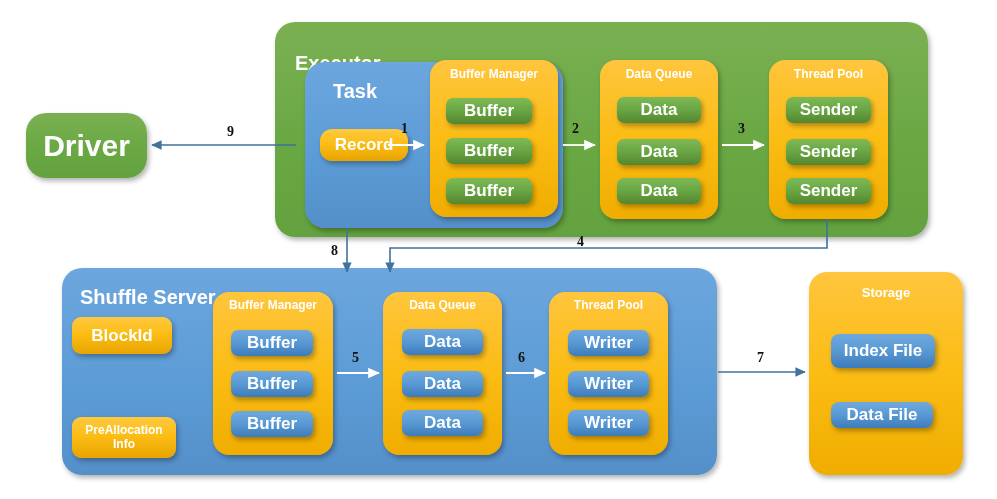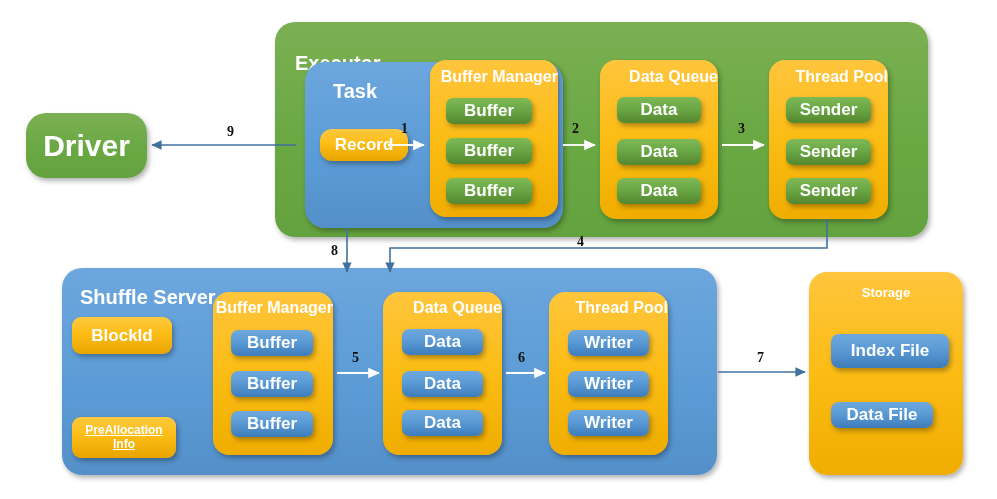--- a/index.html
+++ b/index.html
@@ -61,21 +61,21 @@
   .ctitle{
     position:absolute;
     left:0; right:0;
     text-align:center;
     color:#ffffff;
     font-weight:700;
     pointer-events:none;
   }
   .ctitle.big{ font-size:20px; }
   .ctitle.mid{ font-size:15px; }
-  .ctitle.sml{ font-size:16px;text-align:right; }
+  .ctitle.sml{ font-size:12px; }
   .ctitle.left{ text-align:left; }
 
   .chip-label{ font-size:17px; font-weight:700; }
   .chip-label.small{ font-size:12px; }
   .big-label{ font-size:30px; font-weight:700; }
 
   
   .arrow-layer{
     position:absolute; left:0; top:0;
     width:997px; height:499px;
@@ -150,21 +150,21 @@
     <span class="chip-label">Sender</span>
   </div>
 
   <div class="box container-box blue-flat" style="left:62px; top:268px; width:655px; height:207px; display:block;">
     <div class="ctitle left" style="top:18px; left:18px; font-size:20px;">Shuffle Server</div>
   </div>
 
   <div class="box yellow-chip" style="left:72px; top:317px; width:100px; height:37px; border-radius:9px;">
     <span class="chip-label">BlockId</span>
   </div>
-  <div class="box yellow-chip" style="left:72px; top:417px; width:104px; height:41px; border-radius:9px; padding:0 4px;text-decoration:underline;">
+  <div class="box yellow-chip" style="left:72px; top:417px; width:104px; height:41px; border-radius:9px; padding:0 4px;">
     <span class="chip-label small">PreAllocation Info</span>
   </div>
 
   <div class="box container-box yellow-flat" style="left:213px; top:292px; width:120px; height:163px; display:block; border-radius:16px;">
     <div class="ctitle sml" style="top:7px;">Buffer Manager</div>
   </div>
   <div class="box blue-chip" style="left:231px; top:330px; width:82px; height:26px;">
     <span class="chip-label">Buffer</span>
   </div>
   <div class="box blue-chip" style="left:231px; top:371px; width:82px; height:26px;">
@@ -196,21 +196,21 @@
   <div class="box blue-chip" style="left:568px; top:371px; width:81px; height:26px;">
     <span class="chip-label">Writer</span>
   </div>
   <div class="box blue-chip" style="left:568px; top:410px; width:81px; height:26px;">
     <span class="chip-label">Writer</span>
   </div>
 
   <div class="box container-box yellow-flat" style="left:809px; top:272px; width:154px; height:203px; display:block; border-radius:18px;">
     <div class="ctitle" style="top:14px; font-size:13px;">Storage</div>
   </div>
-  <div class="box blue-chip" style="left:831px; top:334px; width:118px; height:34px; border-radius:8px;">
+  <div class="box blue-chip" style="left:831px; top:334px; width:104px; height:34px; border-radius:8px;">
     <span class="chip-label">Index File</span>
   </div>
   <div class="box blue-chip" style="left:831px; top:402px; width:102px; height:26px; border-radius:8px;">
     <span class="chip-label">Data File</span>
   </div>
 
   <svg class="arrow-layer" viewBox="0 0 997 499" width="997" height="499">
     <defs>
       <marker id="head-white" markerWidth="7" markerHeight="7" refX="6" refY="3.5" orient="auto" markerUnits="strokeWidth">
         <path d="M0,0.6 L6.5,3.5 L0,6.4 z" fill="#ffffff"></path>

